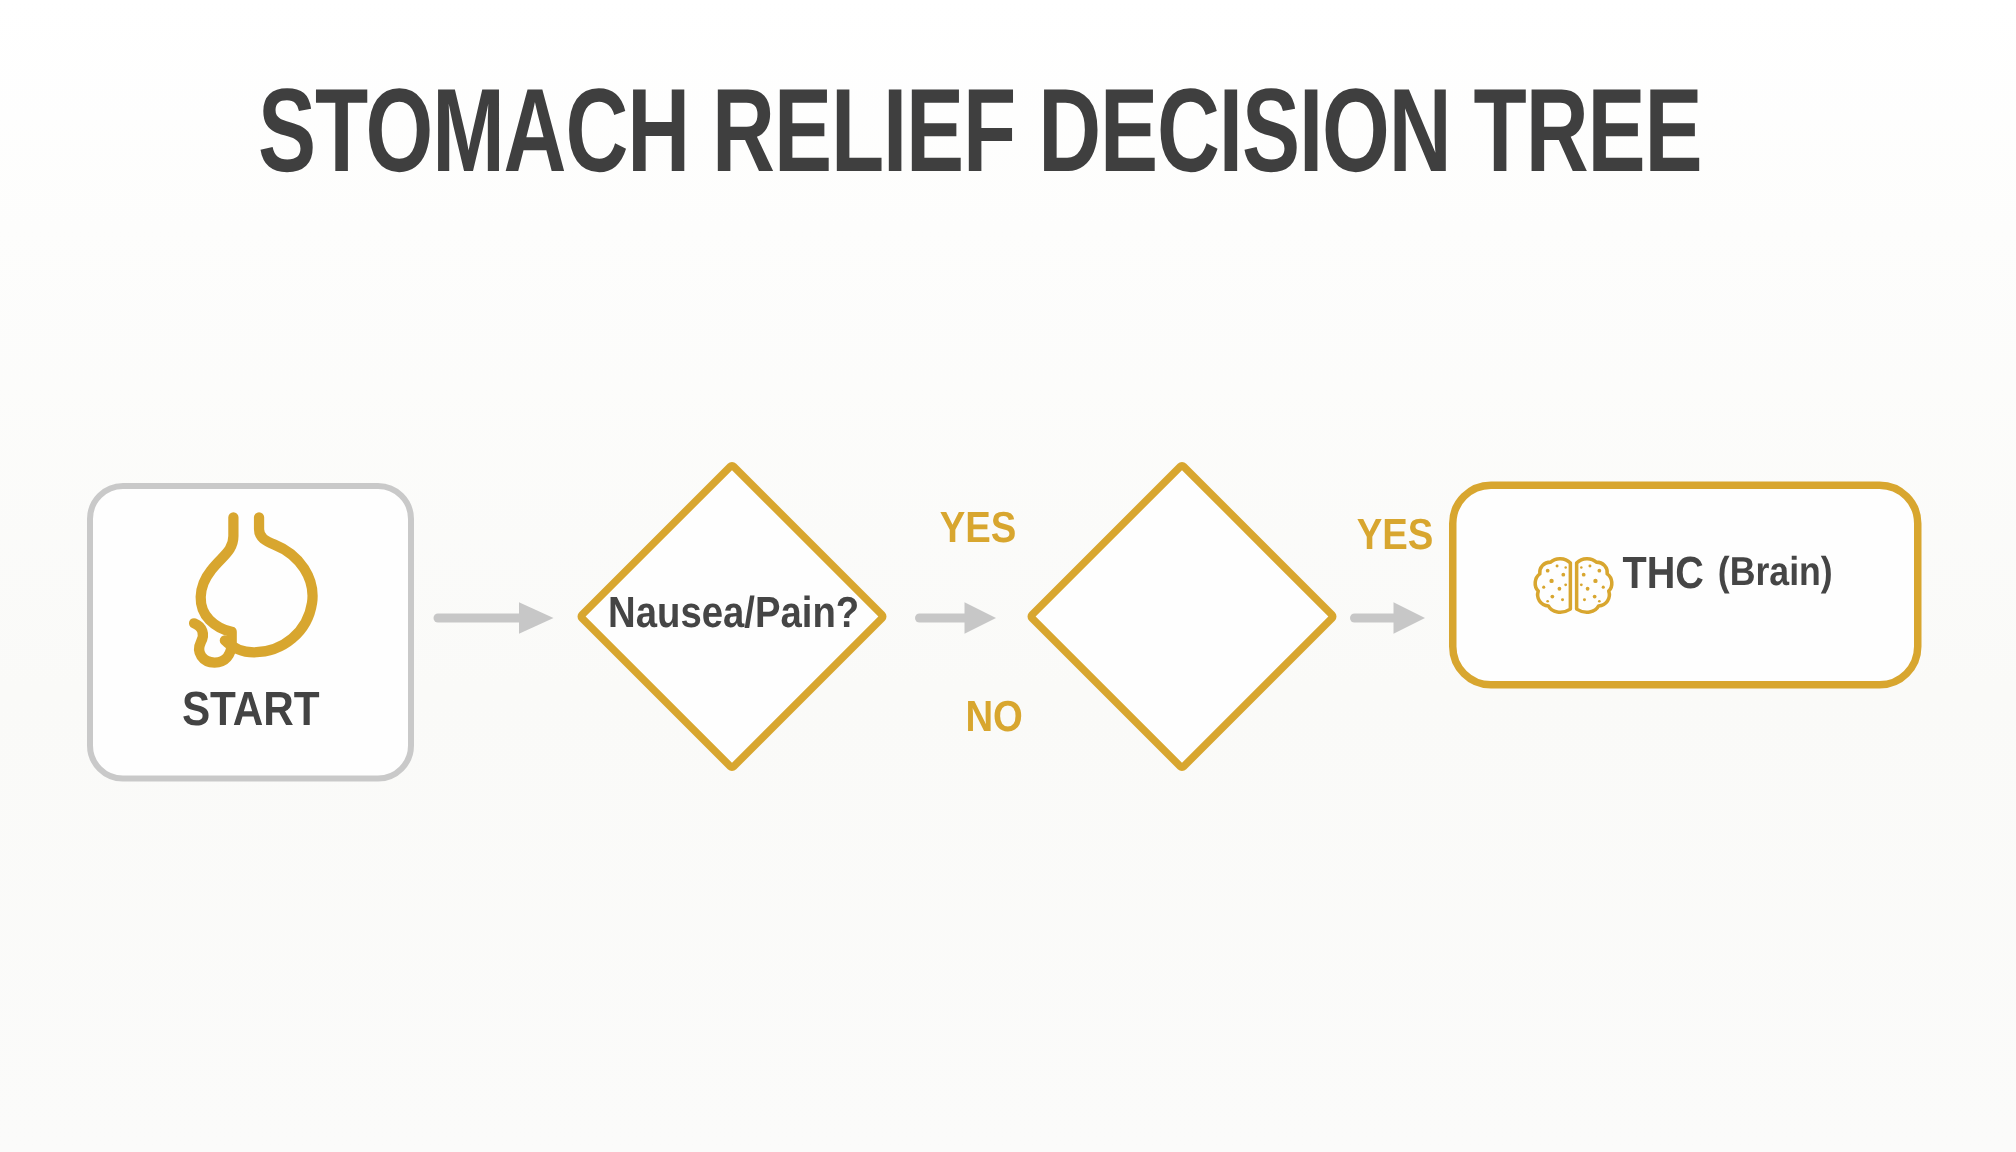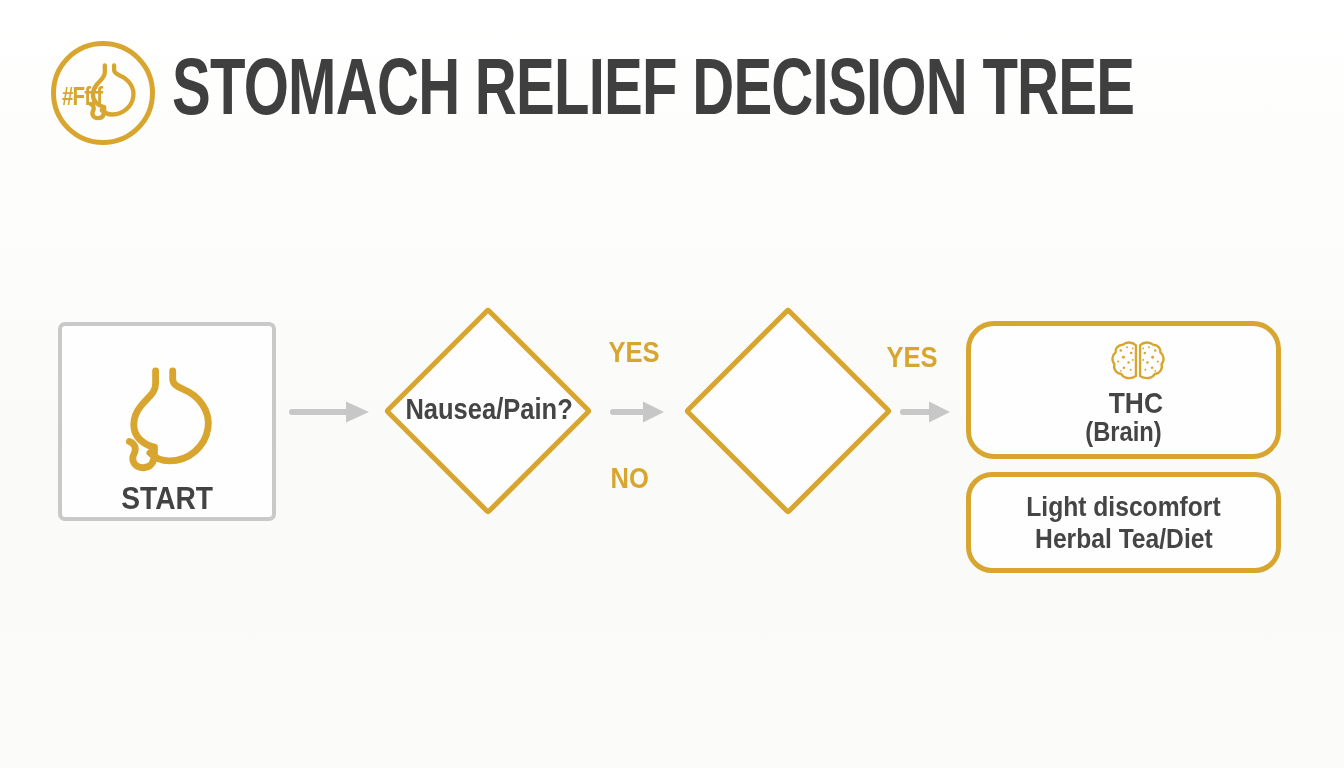--- a/index.html
+++ b/index.html
@@ -34,22 +34,22 @@
   .page-title{
     position:absolute;left:172px;top:44px;width:1172px;
     font-size:79px;font-weight:700;line-height:86px;color:#3F3F3F;
     white-space:nowrap;
   }
   .page-title .ct{transform:scaleX(.735);transform-origin:left center;letter-spacing:-1px;}
 
   
   .start-node{
     position:absolute;left:58px;top:322px;width:218px;height:199px;
-    border:4px solid #C9C9C9;border-radius:7px;background:#FEFEFE;
-    display:flex;flex-direction:column;align-items:center;justify-content:flex-end;
+    border:4px solid #C9C9C9;border-radius:24px;background:#FEFEFE;
+    display:flex;flex-direction:column;align-items:center;justify-content:flex-start;
     padding-top:12px;
   }
   .start-label{font-size:32px;margin-top:2px;color:#434343;}
 
   
   .arrow{position:absolute;}
 
   
   .diamond{
     position:absolute;width:148px;height:148px;
@@ -58,56 +58,47 @@
   }
   .diamond-label{
     position:absolute;display:flex;flex-direction:column;align-items:center;justify-content:center;
     text-align:center;font-weight:700;color:#454545;z-index:2;
   }
   .d1-label{left:404px;top:393px;width:170px;font-size:29px;line-height:33px;}
   .d2-label{left:704px;top:377px;width:170px;font-size:28px;line-height:33px;}
 
   
   .edge-label{
-    position:absolute;width:76px;text-align:left;
+    position:absolute;width:76px;text-align:right;
     font-size:29px;font-weight:700;color:var(--gold);
   }
 
   
   .outcome-fast{
     position:absolute;left:966px;top:321px;width:315px;height:138px;
     border:5px solid var(--gold);border-radius:28px;background:#FEFEFE;
     display:flex;flex-direction:row;align-items:center;justify-content:space-evenly;
     padding-top:4px;
   }
-  .outcome-col{display:flex;flex-direction:column;align-items:flex-end;}
+  .outcome-col{display:flex;flex-direction:row;align-items:flex-start;}
   .outcome-col .icon-slot{height:50px;display:flex;align-items:center;justify-content:center;}
   .outcome-name{font-size:30px;line-height:31px;color:#454545;}
   .outcome-sub{font-size:27px;line-height:29px;color:#454545;}
   .outcome-mild{
     position:absolute;left:966px;top:472px;width:315px;height:101px;
     border:5px solid var(--gold);border-radius:26px;background:#FEFEFE;
     display:flex;flex-direction:column;align-items:center;justify-content:center;
     font-size:28px;line-height:32px;color:#454545;text-align:center;
   }
 </style>
 </head>
 <body>
 
 <div class="canvas">
 
-  <div class="logo-badge">
-    <svg width="62" height="66" viewBox="0 0 100 104" aria-hidden="true">
-      <g fill="none" stroke="#D8A62F" stroke-width="7" stroke-linecap="round" stroke-linejoin="round">
-        <path d="M40 6 L40 17 C40 26 33 29 27 37 C19 47 19 59 26 66 C29.5 69.5 34 72 39 73 L39 79 C39 87 35 91 29 91 C22 91 18 85 21 79 C23.5 74.5 22 70 17 68"></path>
-        <path d="M55 6 L55 13 C55 18 59 20 64 22 C79 28 88 42 86 56 C83.5 73 69 85 52 85 C45 85 39 82 35 78"></path>
-      </g>
-    </svg>
-    <span class="logo-text">#Ffff</span>
-  </div>
   <h1 class="page-title"><span class="ct">STOMACH RELIEF DECISION TREE</span></h1>
 
   <div class="start-node">
     <svg width="114" height="114" viewBox="0 0 100 100" aria-hidden="true">
       <g fill="none" stroke="#D8A62F" stroke-width="6" stroke-linecap="round" stroke-linejoin="round">
         <path d="M40 6 L40 17 C40 26 33 29 27 37 C19 47 19 59 26 66 C29.5 69.5 34 72 39 73 L39 79 C39 87 35 91 29 91 C22 91 18 85 21 79 C23.5 74.5 22 70 17 68"></path>
         <path d="M55 6 L55 13 C55 18 59 20 64 22 C79 28 88 42 86 56 C83.5 73 69 85 52 85 C45 85 39 82 35 78"></path>
       </g>
     </svg>
     <span class="start-label ct">START</span>
@@ -179,18 +170,14 @@
             <circle cx="88" cy="61" r="1.7"></circle>
               <circle cx="65" cy="18" r="1.6"></circle>
           </g>
         </svg>
       </div>
       <span class="outcome-name ct">THC</span>
       <span class="outcome-sub ct">(Brain)</span>
     </div>
   </div>
 
-  <div class="outcome-mild">
-    <span class="ct">Light discomfort</span>
-    <span class="ct">Herbal Tea/Diet</span>
-  </div>
 
 </div>
 
 </body></html>

